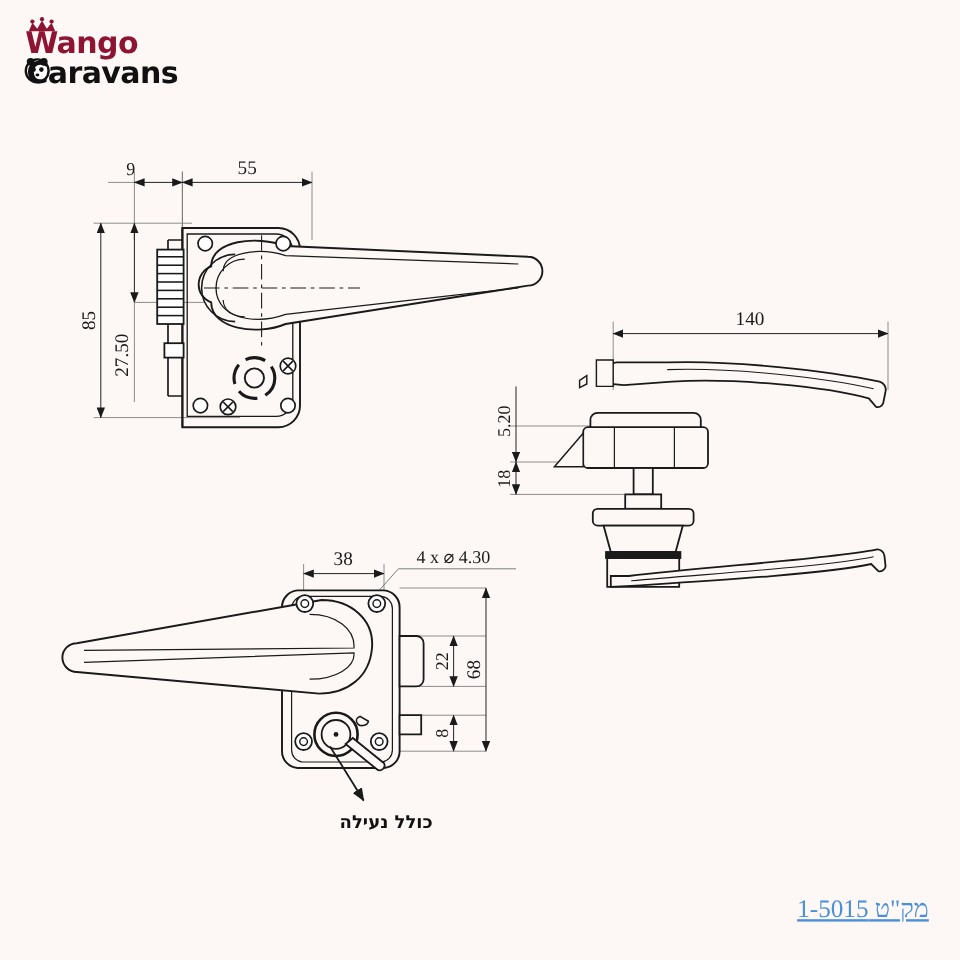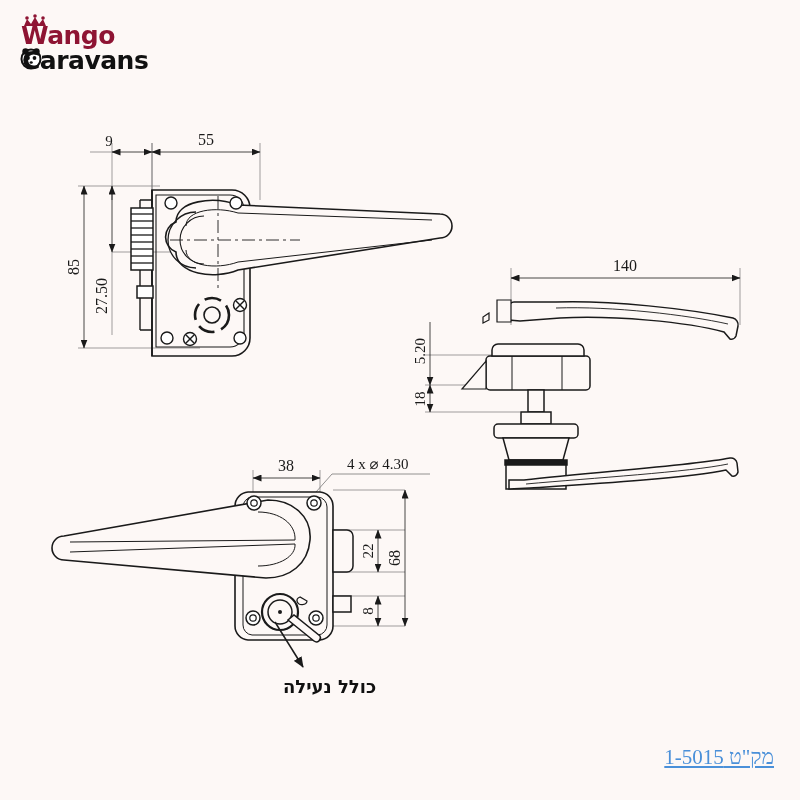--- a/index.html
+++ b/index.html
@@ -46,21 +46,21 @@
     unicode-bidi: embed;
     white-space: nowrap;
     cursor: pointer;
   }
 
   
   #callout-lock {
     position: absolute;
     left: 283px;
     top: 676px;
-    font-size: 18px;
+    font-size: 15px;
     font-weight: 700;
     color: #111;
     direction: rtl;
     unicode-bidi: embed;
     white-space: nowrap;
     font-family: "DejaVu Sans", sans-serif;
   }
 
   .dimtext {
     font-family: "Liberation Serif", serif;

